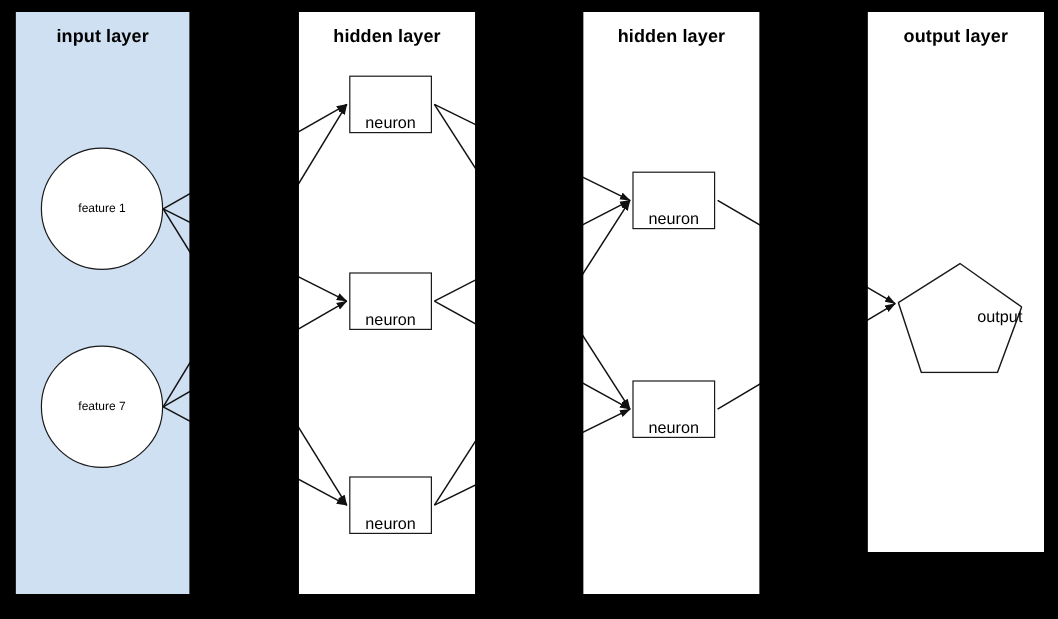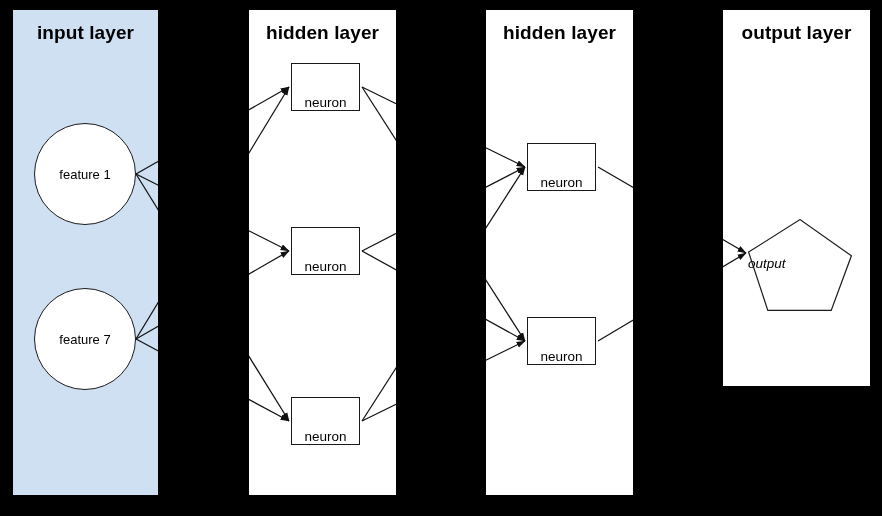--- a/index.html
+++ b/index.html
@@ -18,21 +18,21 @@
   .layer-panel {
     position: absolute;
     box-sizing: border-box;
   }
   .panel-title {
     position: absolute;
     left: 0;
     right: 0;
     text-align: center;
     font-weight: bold;
-    font-size: 19px;
+    font-size: 15px;
     color: #000000;
     letter-spacing: 0.1px;
   }
   #wires {
     position: absolute;
     left: 0;
     top: 0;
     width: 882px;
     height: 516px;
     pointer-events: none;
@@ -58,51 +58,50 @@
   }
   .feature-circle {
     position: absolute;
     box-sizing: border-box;
     background: #ffffff;
     border: 1.3px solid #1a1a1a;
     border-radius: 50%;
     display: flex;
     align-items: center;
     justify-content: center;
-    font-size: 13px;
+    font-size: 10px;
     color: #000000;
   }
   .pentagon-wrap {
     position: absolute;
   }
   .pentagon-label {
     position: absolute;
     left: 0;
     right: 0;
-    text-align: left;
+    text-align: right;
     font-size: 13.5px;
     color: #000000;
-    font-style: italic;
   }
 </style>
 </head>
 <body>
 
 <div id="canvas">
 
   <div class="layer-panel" id="panel-input" style="left: 13px; top: 10px; width: 145px; height: 485px; background: rgb(207, 224, 243);">
     <div class="panel-title" id="title-input" style="top: 12px;">input layer</div>
   </div>
   <div class="layer-panel" id="panel-hidden1" style="left: 249px; top: 10px; width: 147px; height: 485px; background: rgb(255, 255, 255);">
     <div class="panel-title" id="title-hidden1" style="top: 12px;">hidden layer</div>
   </div>
   <div class="layer-panel" id="panel-hidden2" style="left: 486px; top: 10px; width: 147px; height: 485px; background: rgb(255, 255, 255);">
     <div class="panel-title" id="title-hidden2" style="top: 12px;">hidden layer</div>
   </div>
-  <div class="layer-panel" id="panel-output" style="left: 723px; top: 10px; width: 147px; height: 376px; background: rgb(255, 255, 255);">
+  <div class="layer-panel" id="panel-output" style="left: 723px; top: 10px; width: 147px; height: 450px; background: rgb(255, 255, 255);">
     <div class="panel-title" id="title-output" style="top: 12px;">output layer</div>
   </div>
 
   <svg id="wires" viewBox="0 0 882 516" xmlns="http://www.w3.org/2000/svg">
     <defs>
       <marker id="arrowhead" markerWidth="9" markerHeight="7" refX="8.4" refY="3.5" orient="auto" markerUnits="userSpaceOnUse">
         <polygon points="0,0.4 9,3.5 0,6.6" fill="#111111"></polygon>
       </marker>
     </defs>
     <g id="edge-group" stroke="#111111" stroke-width="1.25" fill="none">

